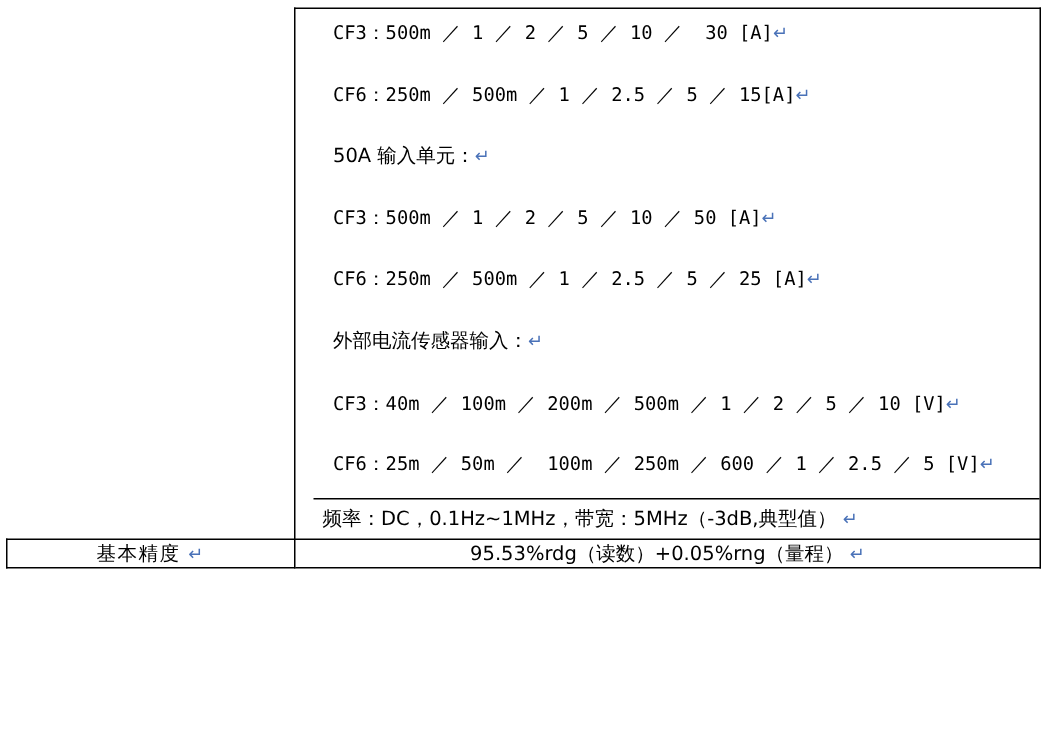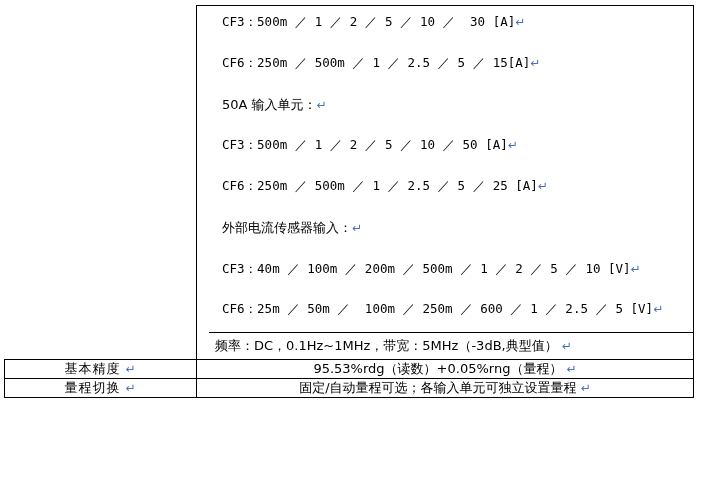--- a/index.html
+++ b/index.html
@@ -115,19 +115,15 @@
           <div class="freq-row-cell"><span>频率：DC，0.1Hz~1MHz，带宽：5MHz（-3dB,典型值）</span> <span class="pilcrow">↵</span></div>
         </td>
       </tr>
 
 
       <tr>
         <td class="label-cell"><span>基本精度</span> <span class="pilcrow">↵</span></td>
         <td class="value-cell"><span>95.53%rdg（读数）+0.05%rng（量程）</span> <span class="pilcrow">↵</span></td>
       </tr>
 
-      <tr>
-        <td class="label-cell"><span>量程切换</span> <span class="pilcrow">↵</span></td>
-        <td class="value-cell"><span>固定/自动量程可选；各输入单元可独立设置量程</span> <span class="pilcrow">↵</span></td>
-      </tr>
     </tbody>
   </table>
 </div>
 
 </body></html>

